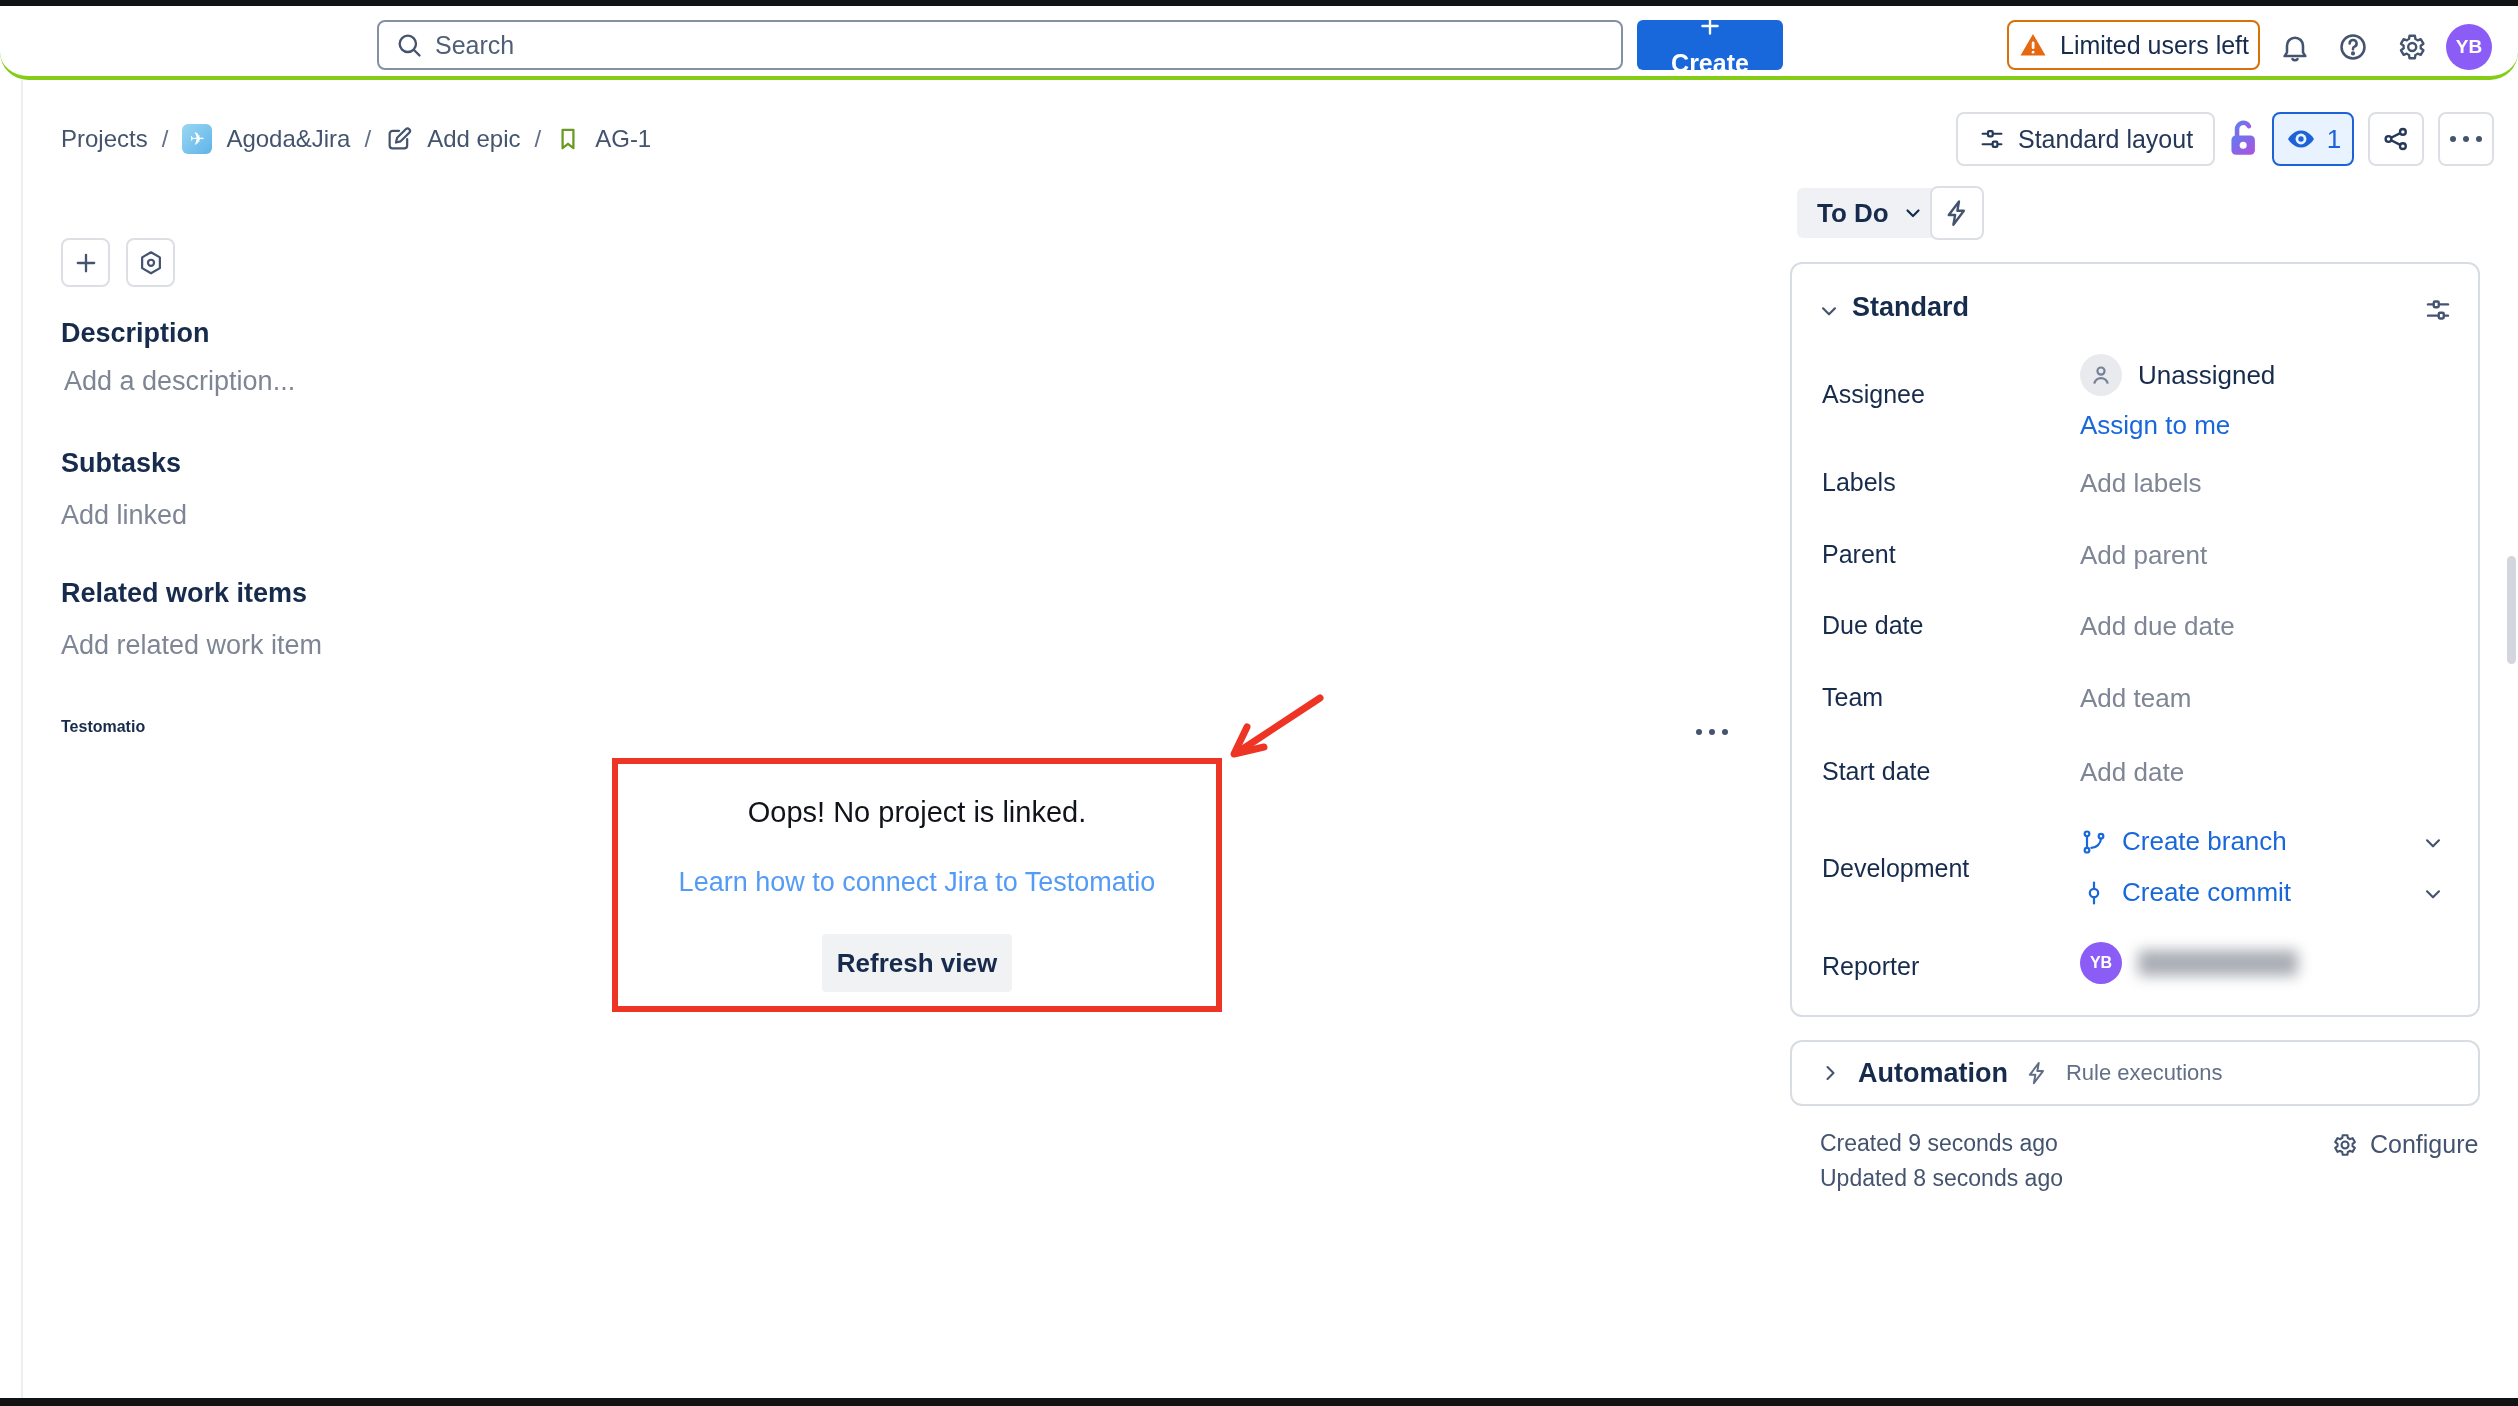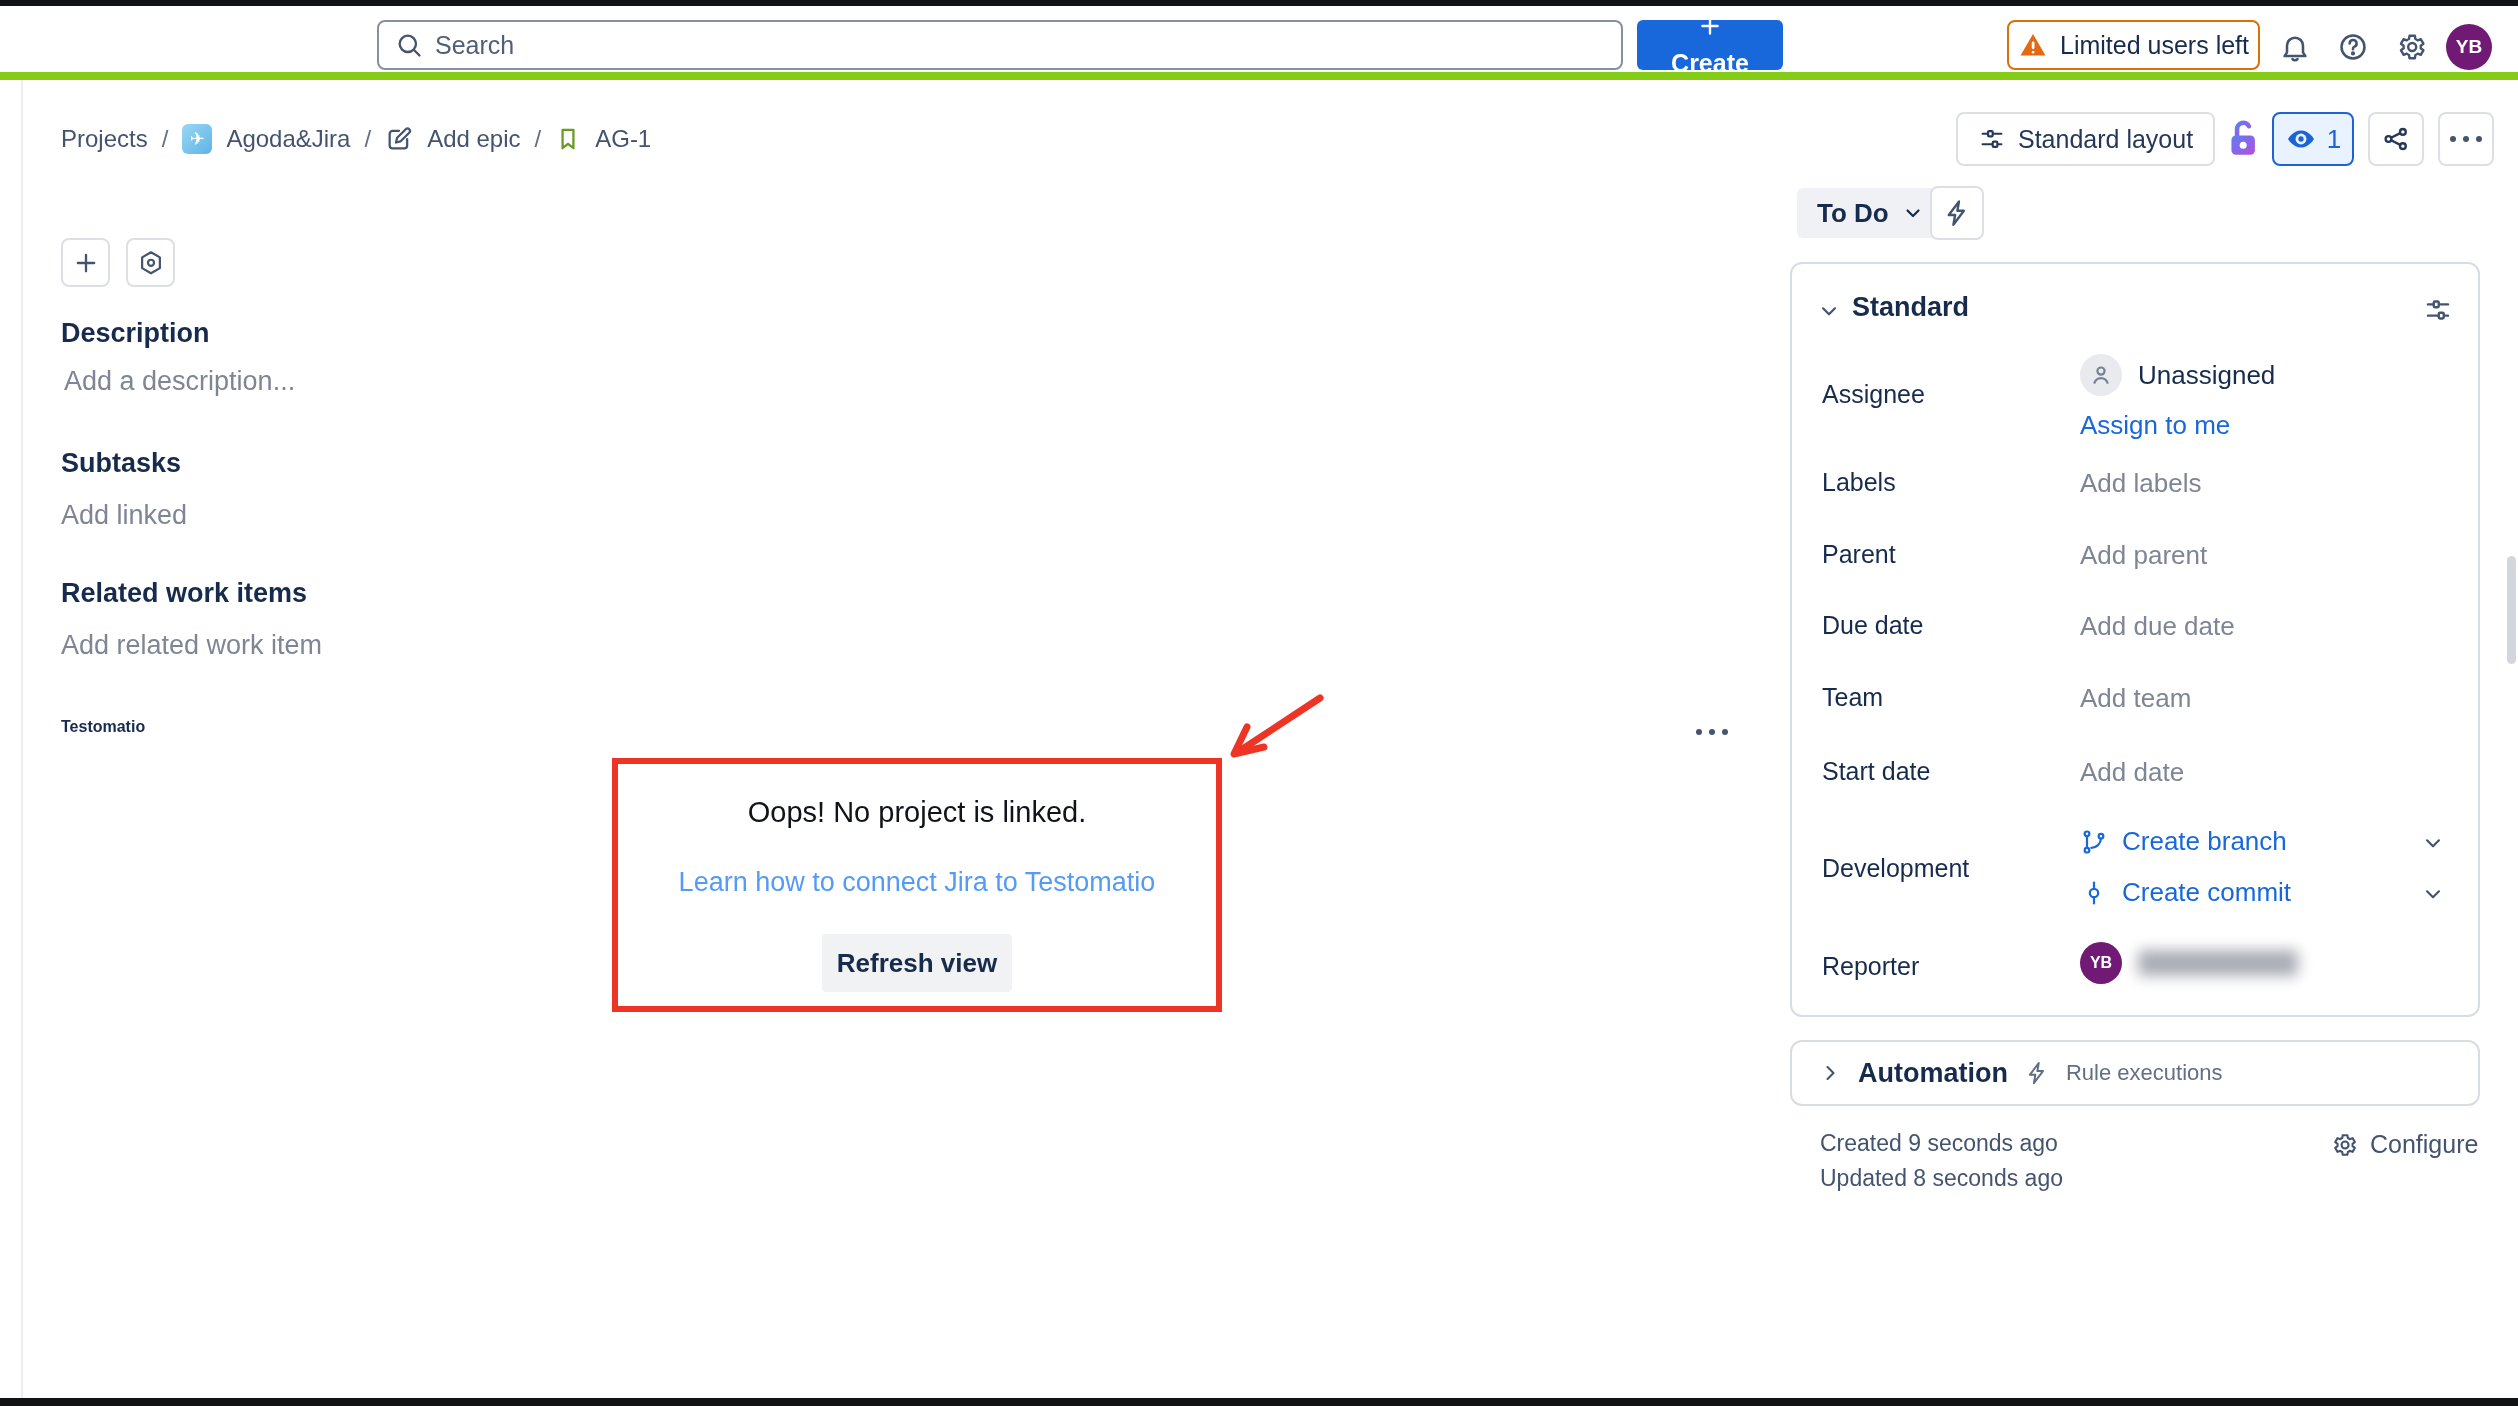--- a/index.html
+++ b/index.html
@@ -4,28 +4,28 @@
 <style>
   * { margin:0; padding:0; box-sizing:border-box; }
   html,body { background:#fff; }
   body { font-family:"Liberation Sans", sans-serif; color:#172B4D; }
   .screen { position:relative; width:2518px; height:1406px; background:#fff; overflow:hidden; }
   .abs { position:absolute; }
   .row { display:flex; align-items:center; }
   .strip { background:#101214; }
 
   
-  .topbar { position:absolute; left:0; top:6px; width:2518px; height:74px; background:#fff; border-bottom:8px solid #84cc16; }
+  .topbar { position:absolute; left:0; top:6px; width:2518px; height:74px; background:#fff; border-bottom:4px solid #84cc16;border-radius:28px; }
   .searchbox { position:absolute; left:377px; top:14px; width:1246px; height:50px; border:2px solid #8590A2; border-radius:8px; display:flex; align-items:center; padding:0 16px; gap:12px; background:#fff; }
   .searchbox input { border:none; outline:none; flex:1; font:25px "Liberation Sans",sans-serif; color:#172B4D; background:transparent; }
   .searchbox input::placeholder { color:#505F79; }
   .create-btn { position:absolute; left:1637px; top:14px; width:146px; height:50px; background:#1868DB; color:#fff; border:none; border-radius:6px; display:flex; align-items:center; justify-content:center; gap:10px; font:600 25px "Liberation Sans",sans-serif; cursor:pointer;flex-direction:column; }
   .limited-btn { position:absolute; left:2007px; top:14px; width:253px; height:50px; background:#fff; border:2px solid #D97008; border-radius:8px; display:flex; align-items:center; justify-content:center; gap:12px; font:500 25px "Liberation Sans",sans-serif; color:#172B4D; cursor:pointer; }
   .iconbtn { background:none; border:none; color:#44546F; display:flex; align-items:center; justify-content:center; cursor:pointer; }
-  .avatar { border-radius:50%; background:#701a75; color:#fff; display:flex; align-items:center; justify-content:center; font-weight:700; }
+  .avatar { border-radius:50%; background:#8b5cf6; color:#fff; display:flex; align-items:center; justify-content:center; font-weight:700; }
 
   
   .left-rail { position:absolute; left:21px; top:80px; height:1318px; border-left:2px solid #EDEEF1; }
 
   
   .crumb { font-size:24px; color:#44546F; text-decoration:none; cursor:pointer; }
   .crumb-sep { color:#626F86; font-size:24px; }
   .proj-tile { width:30px; height:30px; border-radius:6px; background:linear-gradient(135deg,#9AD7F3,#5FB3E8); display:flex; align-items:center; justify-content:center; color:#fff; font-size:18px; }
 
   .page-title { font-size:41px; font-weight:700; color:#1F2633; letter-spacing:-0.4px; }

